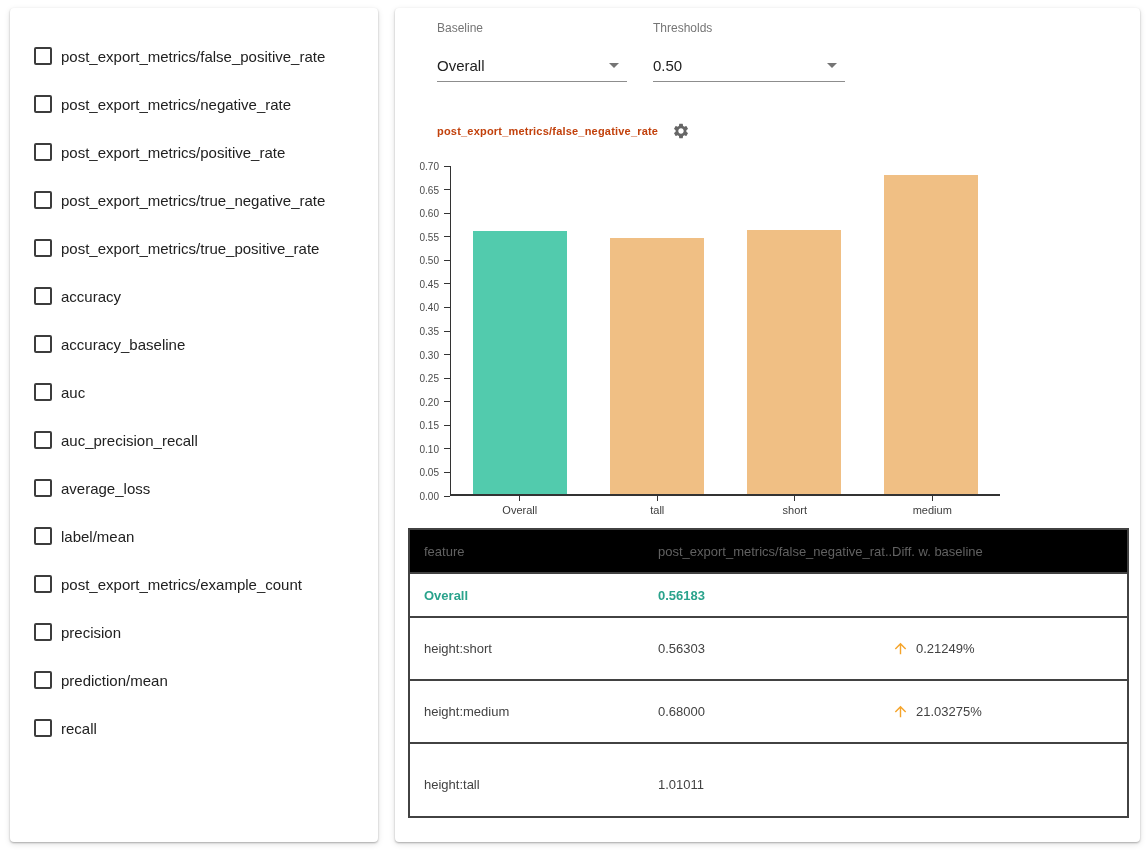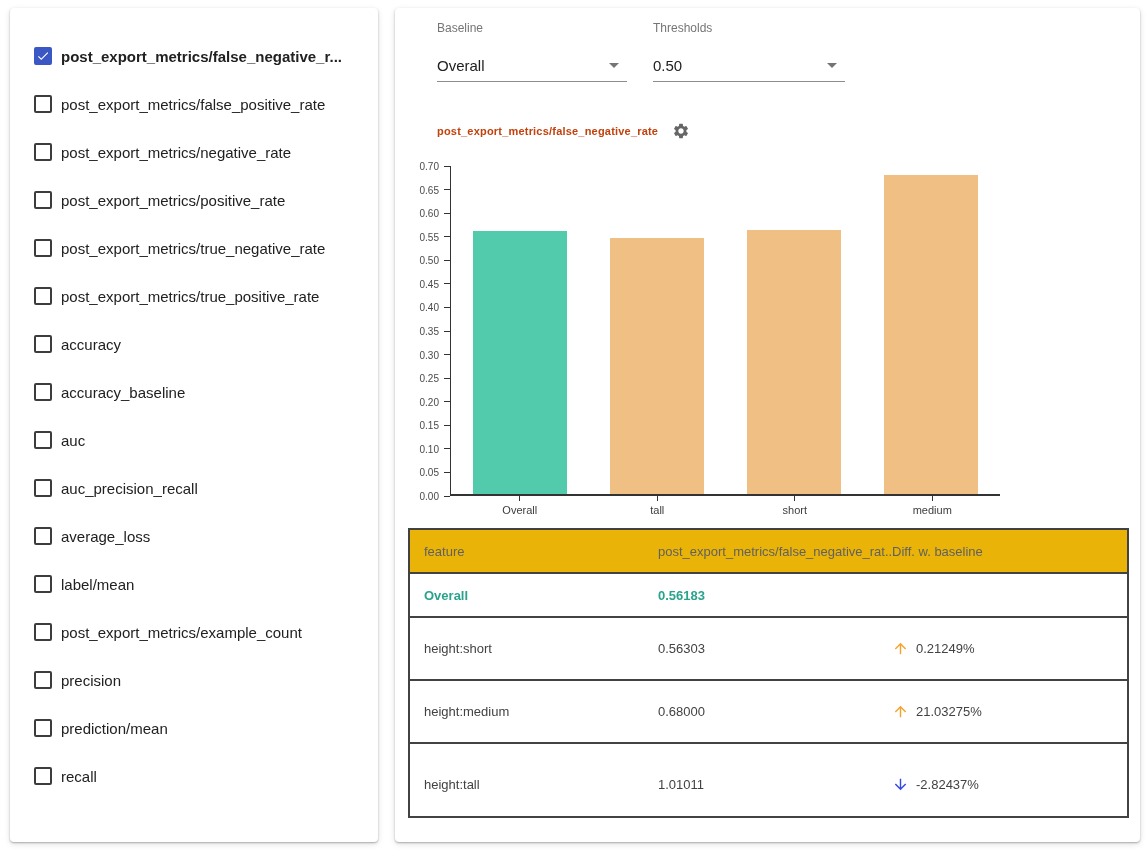--- a/index.html
+++ b/index.html
@@ -40,48 +40,40 @@
   .bars { display:flex; height:100%; align-items:flex-end; }
   .bar-slot { flex:1 1 0; display:flex; justify-content:center; align-items:flex-end; height:100%; }
   .bar { width:94px; }
   .x-labels { display:flex; margin-left:56px; width:550px; }
   .x-slot { flex:1 1 0; display:flex; flex-direction:column; align-items:center; }
   .x-tick { width:1px; height:5px; background:#333; }
   .x-label { font-size:11px; color:#3c3c3c; margin-top:3px; }
 
   
   .metric-table { margin:12px 0 0 13px; width:721px; border:2px solid #424242; }
-  .t-header { display:flex; align-items:center; height:44px; background:#eab308; border-bottom:2px solid #424242; }
+  .t-header { display:flex; align-items:center; height:44px; background:#000000; border-bottom:2px solid #424242; }
   .t-header .c { font-size:13px; color:#616161; }
   .t-row { display:flex; align-items:center; height:63px; border-bottom:2px solid #424242; background:#fff; }
   .t-row:last-child { border-bottom:none;margin-top:9px; }
   .t-row .c { font-size:13px; color:#424242; }
   .c1 { width:248px; padding-left:14px; flex:0 0 auto; }
   .c2 { width:234px; flex:0 0 auto; }
   .c3 { flex:1 1 auto; display:flex; align-items:center; gap:7px; }
   .t-row.baseline { height:44px; }
   .t-row.baseline .c1, .t-row.baseline .c2 { color:#2aa38c; font-weight:bold; }
   .diff-arrow svg { display:block; }
   .t-row .up-arrow, .t-row .down-arrow { display:none; }
   .t-row.dir-up .up-arrow { display:block; }
   .t-row.dir-down .down-arrow { display:block; }
 </style>
 </head>
 <body>
 
 <div class="card" id="metric-card">
   <div id="metric-list">
-  <div class="metric-item checked">
-    <span class="cbx">
-      <svg width="14" height="14" viewBox="0 0 24 24">
-        <path d="M9 16.2L4.8 12l-1.4 1.4L9 19 21 7l-1.4-1.4z" fill="#fff"></path>
-      </svg>
-    </span>
-    <span class="metric-label">post_export_metrics/false_negative_r...</span>
-  </div>
 
   <div class="metric-item">
     <span class="cbx">
       
     </span>
     <span class="metric-label">post_export_metrics/false_positive_rate</span>
   </div>
 
   <div class="metric-item">
     <span class="cbx">
@@ -320,26 +312,17 @@
               </svg>
       </span>
 
       <span class="diff-text">21.03275%</span>
     </div>
   </div>
 
   <div class="t-row dir-down">
     <div class="c c1 feature">height:tall</div>
     <div class="c c2 value">1.01011</div>
-    <div class="c c3">
-
-      <span class="diff-arrow down-arrow">
-        <svg width="17" height="17" viewBox="0 0 24 24" fill="#3346e8">
-                <path d="M20 12l-1.41-1.41L13 16.17V4h-2v12.17l-5.59-5.58L4 12l8 8 8-8z"></path>
-              </svg>
-      </span>
-      <span class="diff-text">-2.82437%</span>
-    </div>
   </div>
 </div>
   </div>
 
 </div>
 
 </body></html>

